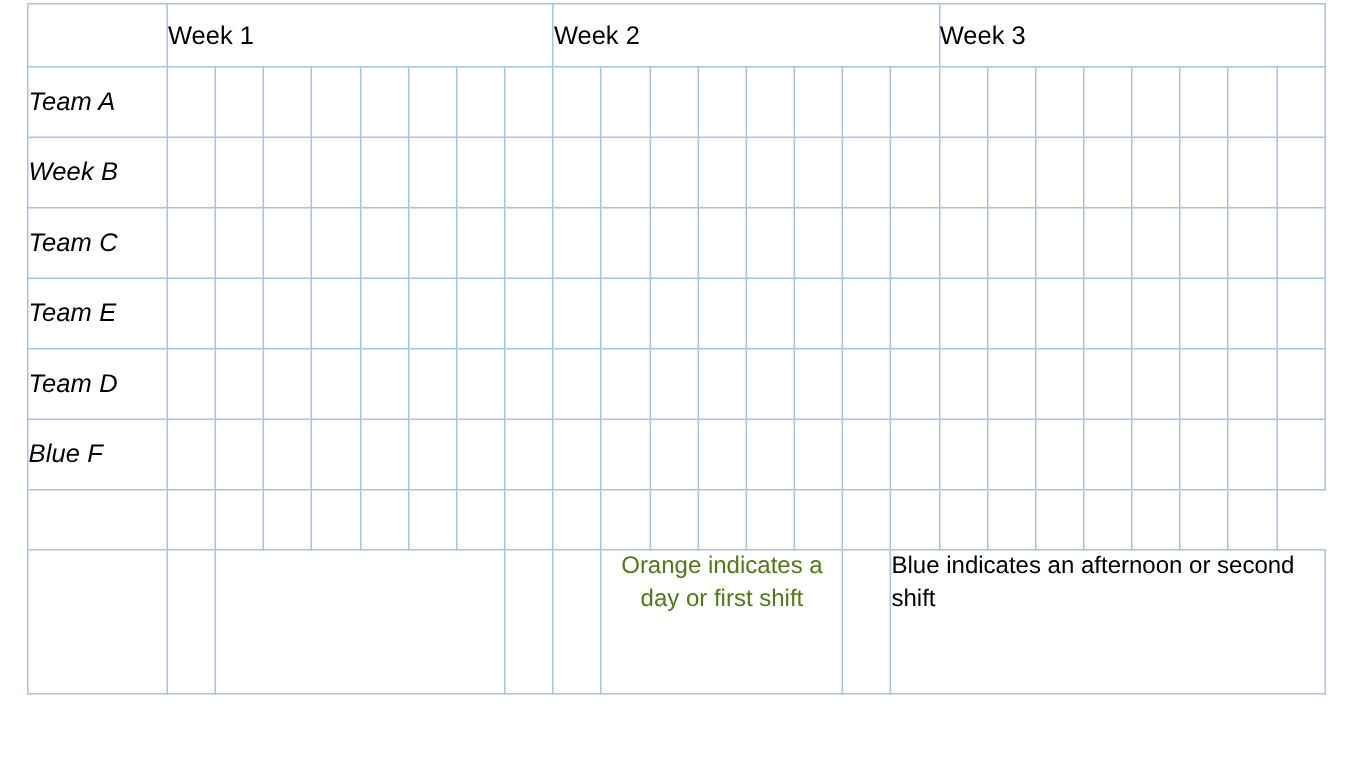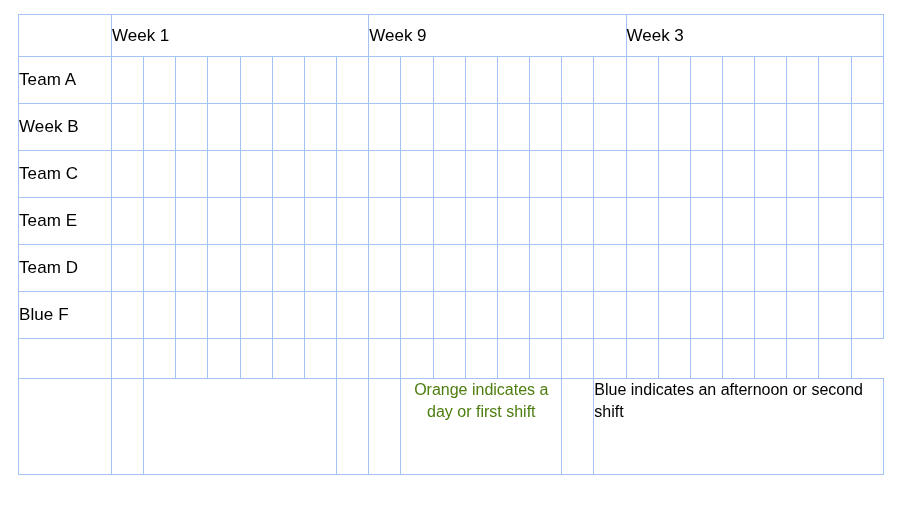--- a/index.html
+++ b/index.html
@@ -11,21 +11,21 @@
   #page {
     position: relative;
     width: 902px;
     height: 506px;
     background: #ffffff;
     overflow: hidden;
   }
   .grid-wrap {
     position: absolute;
     left: 18px;
-    top: 14px;
+    top: 2px;
     width: 704px;
   }
   table.schedule {
     border-collapse: collapse;
     table-layout: fixed;
     width: 866px;
   }
   table.schedule td {
     border: 1px solid #a4c2f4;
     padding: 0;
@@ -33,20 +33,21 @@
     height: 46px;
     background: #ffffff;
   }
   td.label-cell {
     width: 92px;
     font-size: 17px;
     color: #000000;
     padding-left: 9px;
     white-space: nowrap;
     letter-spacing: 0.1px;
+    font-style: italic;
   }
   td.slot {
     width: 32.25px;
   }
   
   tr.header-row td {
     height: 41px;
   }
   td.week-head {
     font-size: 17px;
@@ -93,21 +94,21 @@
 <body>
 
 <div id="page">
   <div class="grid-wrap">
     <table class="schedule">
       <tbody>
 
         <tr class="header-row">
           <td class="label-cell"></td>
           <td class="week-head" colspan="8">Week 1</td>
-          <td class="week-head" colspan="8">Week 9</td>
+          <td class="week-head" colspan="8">Week 2</td>
           <td class="week-head" colspan="8">Week 3</td>
         </tr>
 
         <tr class="team-row">
             <td class="label-cell">Team A</td>
             <td class="slot shift-none"></td>
             <td class="slot shift-orange"></td>
             <td class="slot shift-orange"></td>
             <td class="slot shift-orange"></td>
             <td class="slot shift-orange"></td>

